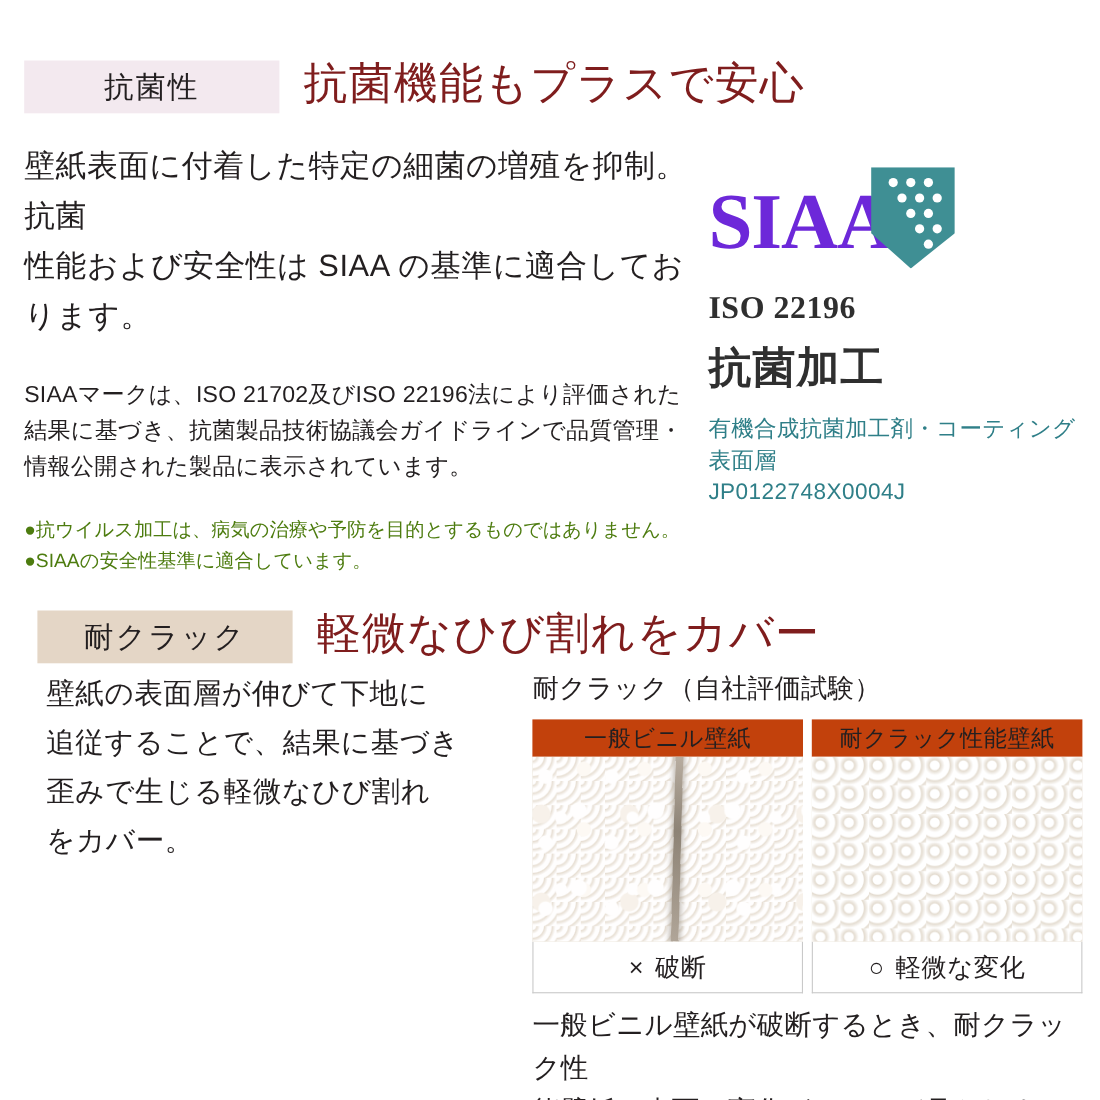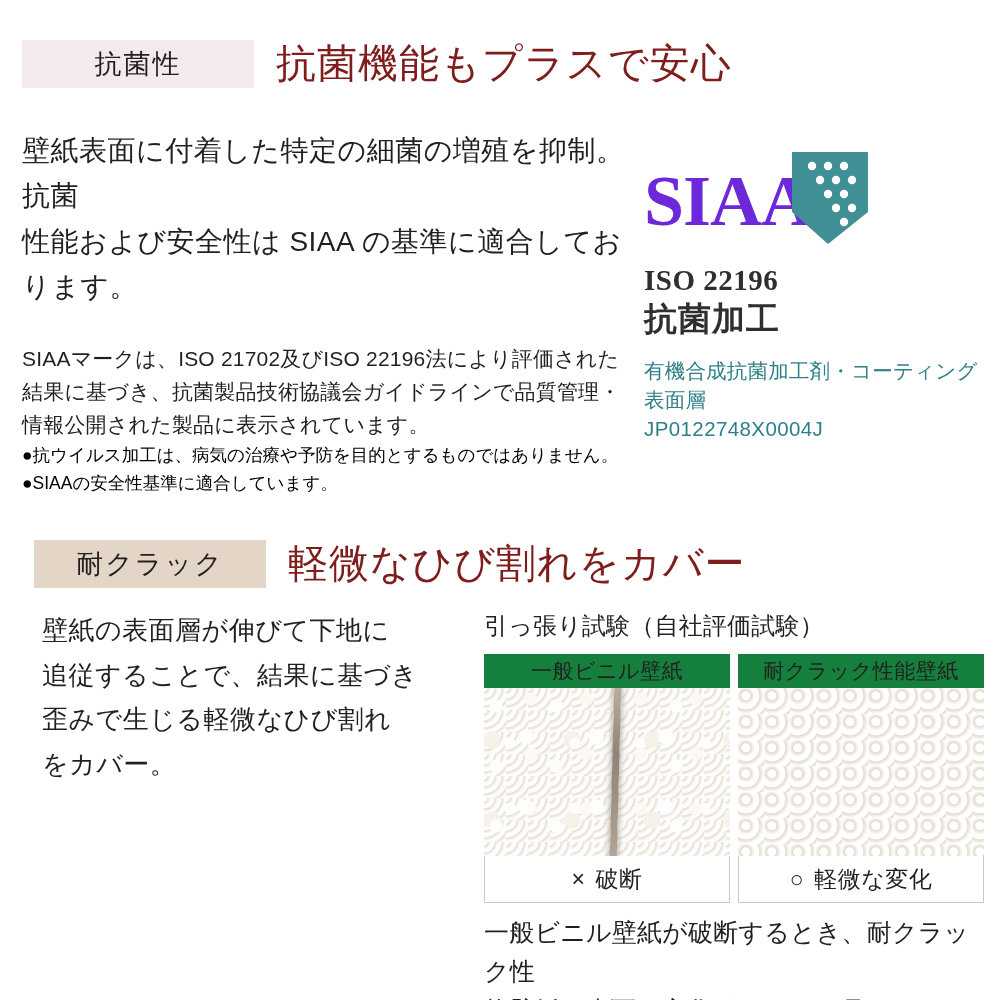--- a/index.html
+++ b/index.html
@@ -21,22 +21,22 @@
   }
 
   
   .sec1 {
     position: absolute;
     left: 0; top: 0;
     width: 1000px;
   }
   .badge-row {
     display: flex;
-    align-items: center;
-    padding: 36px 0 0 22px;
+    align-items: flex-end;
+    padding: 48px 0 0 22px;
   }
   .badge {
     width: 232px;
     height: 48px;
     display: flex;
     align-items: center;
     justify-content: center;
     font-size: 27px;
     letter-spacing: 2px;
     color: #231f20;
@@ -64,23 +64,24 @@
     color: #231f20;
   }
   .note {
     margin-top: 34px;
     font-size: 21px;
     line-height: 1.55;
     letter-spacing: 0.2px;
     color: #231f20;
   }
   .bullets {
+    margin-top: 26px;
     font-size: 17.5px;
     line-height: 1.62;
-    color: #000000;
+    color: #4d7c0f;
   }
   .bullets div { white-space: nowrap; }
 
   
   .siaa {
     position: absolute;
     left: 644px;
     top: 152px;
     width: 350px;
   }
@@ -105,22 +106,22 @@
   }
   .siaa-iso {
     margin-top: 16px;
     font-size: 29px;
     font-weight: bold;
     color: #2f2f2f;
     font-family: "Liberation Serif", serif;
     letter-spacing: 0.5px;
   }
   .siaa-kou {
-    margin-top: 0;
-    font-size: 33px;
+    margin-top: 10px;
+    font-size: 39px;
     font-weight: bold;
     color: #2f2f2f;
     letter-spacing: 1px;
   }
   .siaa-detail {
     margin-top: 14px;
     font-size: 20.5px;
     line-height: 1.42;
     color: #2f7f88;
     letter-spacing: 0.2px;
@@ -154,21 +155,21 @@
     margin-bottom: 12px;
   }
   .samples {
     display: flex;
     gap: 8px;
   }
   .sample {
     width: 246px;
   }
   .sample-head {
-    background: #15803d;
+    background: #c2410c;
     height: 34px;
     display: flex;
     align-items: center;
     justify-content: center;
     font-size: 21px;
     letter-spacing: 0.5px;
     color: #231f20;
   }
   .sample-img {
     position: relative;
@@ -295,21 +296,21 @@
     </div>
 
     <div class="sec2-left">
       <div>壁紙の表面層が伸びて下地に</div>
       <div>追従することで、結果に基づき</div>
       <div>歪みで生じる軽微なひび割れ</div>
       <div>をカバー。</div>
     </div>
 
     <div class="sec2-right">
-      <div class="test-title">引っ張り試験（自社評価試験）</div>
+      <div class="test-title">耐クラック（自社評価試験）</div>
 
       <div class="samples">
 
         <div class="sample">
           <div class="sample-head">一般ビニル壁紙</div>
           <div class="sample-img">
             <div class="tex"></div>
             <div class="crack"></div>
           </div>
           <div class="sample-foot sample-border">

